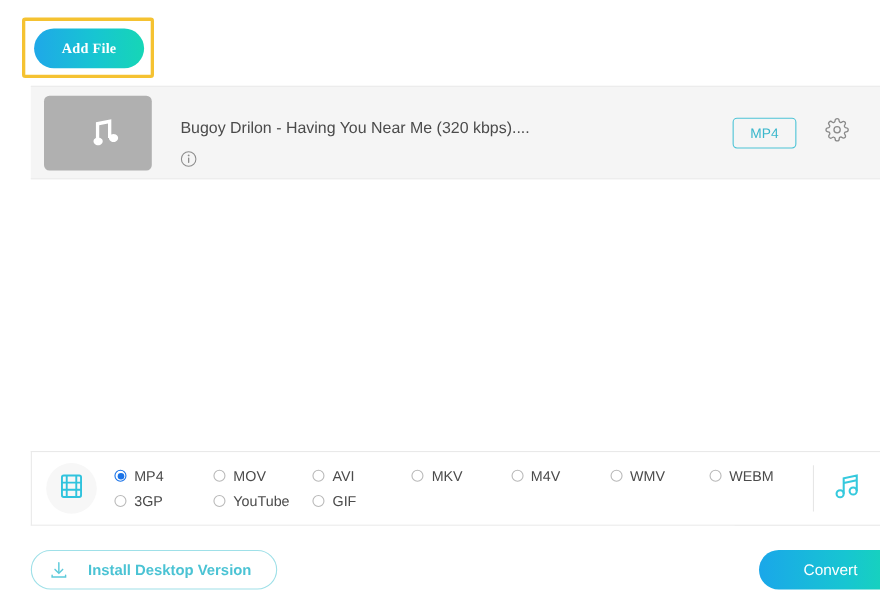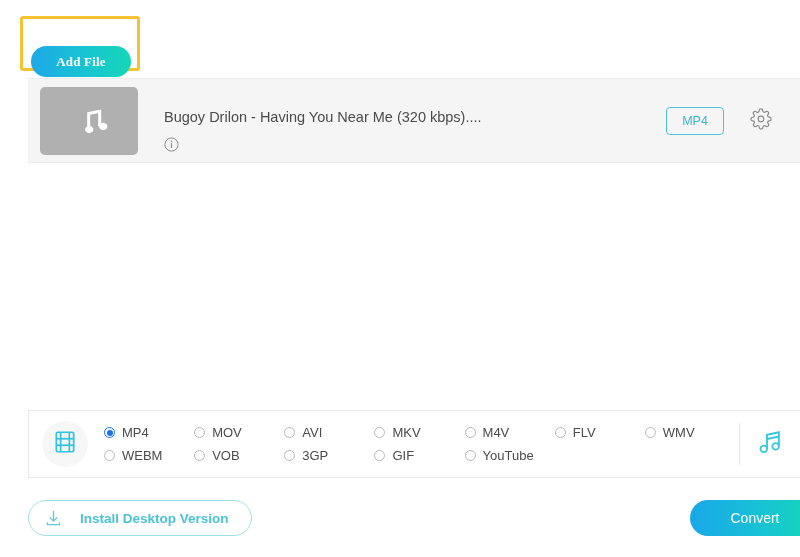--- a/index.html
+++ b/index.html
@@ -27,34 +27,33 @@
     left: 20px; top: 16px;
     width: 120px; height: 55px;
     border: 3px solid #f5c231;
     border-radius: 3px;
     box-sizing: border-box;
     background: #ffffff;
   }
   .addfile-btn {
     position: absolute;
     left: 31px; top: 26px;
-    width: 100px; height: 31px;
+    width: 100px; height: 36px;
     border-radius: 18px;
     background: linear-gradient(90deg, #1fa8e8 0%, #17c5d2 55%, #16d6b6 100%);
     color: #ffffff;
     font-size: 13px;
     font-weight: bold;
     display: flex;
     align-items: center;
     justify-content: center;
     letter-spacing: .2px;
     border: none;
     cursor: pointer;
     font-family: "Liberation Serif", serif;
-    margin-top: 20px;
   }
 
   
   .file-row {
     position: absolute;
     left: 28px; top: 78px;
     width: 772px; height: 85px;
     background: #f5f5f5;
     border-top: 1px solid #ececec;
     border-bottom: 1px solid #ececec;
@@ -317,46 +316,38 @@
     <div class="fmt-opt">
       <span class="radio"></span>
       <span>MKV</span>
     </div>
     <div class="fmt-opt">
       <span class="radio"></span>
       <span>M4V</span>
     </div>
     <div class="fmt-opt">
       <span class="radio"></span>
-      <span>FLV</span>
-    </div>
-    <div class="fmt-opt">
-      <span class="radio"></span>
       <span>WMV</span>
     </div>
 
     <div class="fmt-opt">
       <span class="radio"></span>
       <span>WEBM</span>
     </div>
     <div class="fmt-opt">
       <span class="radio"></span>
-      <span>VOB</span>
-    </div>
-    <div class="fmt-opt">
-      <span class="radio"></span>
       <span>3GP</span>
     </div>
     <div class="fmt-opt">
       <span class="radio"></span>
+      <span>YouTube</span>
+    </div>
+    <div class="fmt-opt">
+      <span class="radio"></span>
       <span>GIF</span>
-    </div>
-    <div class="fmt-opt">
-      <span class="radio"></span>
-      <span>YouTube</span>
     </div>
   </div>
 
   <div class="fmt-divider"></div>
 
   <div class="music-btn">
     <span>
       <svg width="30" height="30" viewBox="0 0 24 24" fill="none" stroke="#35c9dd" stroke-width="1.5">
         <circle cx="7" cy="17.5" r="2.6"></circle>
         <circle cx="16.5" cy="15.5" r="2.6"></circle>

